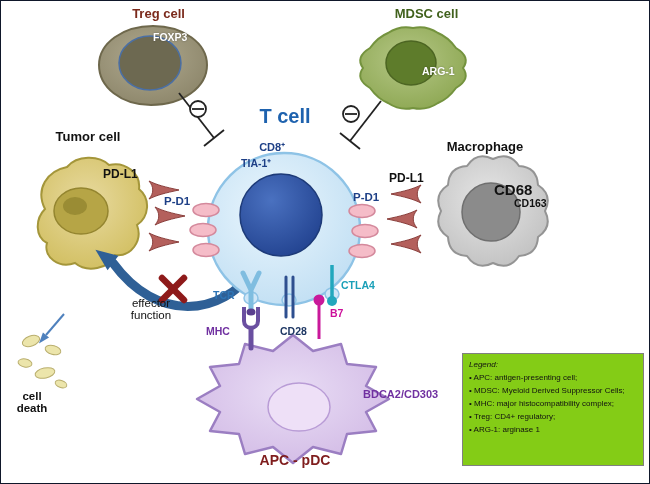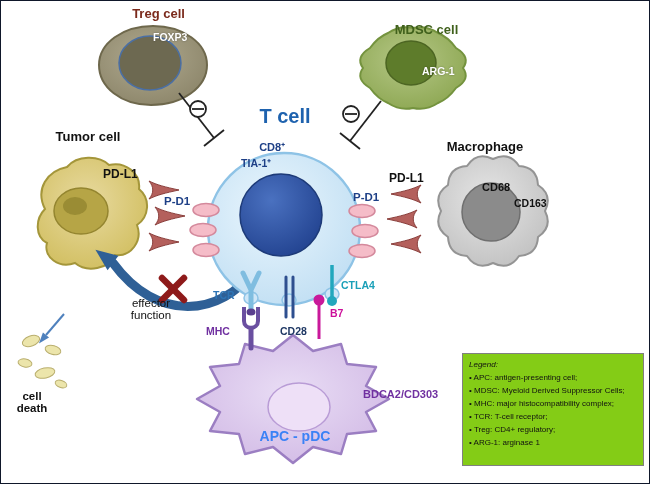--- a/index.html
+++ b/index.html
@@ -5,42 +5,42 @@
   html,body{margin:0;padding:0;background:#fff;}
   #figure{
     position:relative;width:650px;height:484px;background:#ffffff;
     font-family:"Liberation Sans",sans-serif;overflow:hidden;
     border:1px solid #0f172a;box-sizing:border-box;
   }
   #shapes{position:absolute;left:0;top:0;width:650px;height:484px;}
   .label{position:absolute;font-weight:bold;white-space:pre-line;}
   .ctr{text-align:center;}
   .treg-label{left:110px;top:5px;width:95px;font-size:13px;color:#7b2a1c;}
-  .mdsc-label{left:373px;top:5px;width:105px;font-size:13px;color:#40611c;margin-top:16px;}
+  .mdsc-label{left:373px;top:5px;width:105px;font-size:13px;color:#40611c;}
   .foxp3{left:152px;top:30px;font-size:10.5px;color:#ffffff;text-shadow:0 0 2px rgba(0,0,0,.4);}
   .arg1{left:421px;top:64px;font-size:10.5px;color:#ffffff;text-shadow:0 0 2px rgba(0,0,0,.4);}
   .tcell-label{left:238px;top:104px;width:92px;font-size:20px;color:#1e62ae;}
   .cd8{left:240px;top:138px;width:62px;font-size:11px;color:#1d3f86;}
   .tia1{left:224px;top:155px;width:62px;font-size:10.5px;color:#1d3f86;}
   .tumor-label{left:33px;top:128px;width:108px;font-size:13px;color:#111;}
   .pdl1-left{left:102px;top:166px;font-size:12px;color:#111;}
   .pd1-left{left:163px;top:194px;font-size:11.5px;color:#1d3f86;}
   .pd1-right{left:352px;top:190px;font-size:11.5px;color:#1d3f86;}
   .pdl1-right{left:388px;top:170px;font-size:12px;color:#111;}
   .macro-label{left:428px;top:138px;width:112px;font-size:13px;color:#111;}
-  .cd68{left:481px;top:180px;font-size:11px;color:#111;}
+  .cd68{left:493px;top:180px;font-size:15px;color:#111;}
   .cd163{left:513px;top:196px;font-size:10.5px;color:#111;}
   .tcr-lab{left:212px;top:288px;font-size:10.5px;color:#2e74b5;}
   .mhc-lab{left:205px;top:324px;font-size:10.5px;color:#7030a0;}
   .cd28-lab{left:279px;top:324px;font-size:10.5px;color:#1f3864;}
   .b7-lab{left:329px;top:306px;font-size:10.5px;color:#cc0f9a;}
   .ctla4-lab{left:340px;top:278px;font-size:10.5px;color:#1aa0b8;}
   .effector{left:116px;top:296px;width:68px;font-size:11.5px;color:#111;font-weight:normal;}
   .celldeath{left:6px;top:389px;width:50px;font-size:11.5px;color:#111;}
-  .apc-label{left:238px;top:427px;width:112px;font-size:14px;color:#3b82f6;}
+  .apc-label{left:238px;top:451px;width:112px;font-size:14px;color:#7f1d1d;}
   .bdca2{left:362px;top:387px;font-size:11px;color:#7030a0;}
   #legend{
     position:absolute;left:461px;top:352px;width:182px;height:113px;
     border:1px solid #808080;background:#84cc16;box-sizing:border-box;
     padding:4px 6px;font-size:8px;line-height:13px;color:#111;
   }
   #legend .lg-title{font-style:italic;}
   #legend ul{margin:0;padding:0;list-style:none;}
   #legend li{white-space:nowrap;overflow:hidden;}
   #legend li::before{content:"• ";}
@@ -225,19 +225,18 @@
 
   <div class="label ctr apc-label">APC - pDC</div>
   <div class="label bdca2">BDCA2/CD303</div>
 
   <div id="legend">
     <div class="lg-title">Legend:</div>
     <ul>
       <li>APC: antigen-presenting cell;</li>
       <li>MDSC: Myeloid Derived Suppressor Cells;</li>
       <li>MHC: major histocompatibility complex;</li>
-      <li>TCR: T-cell receptor;</li>
       <li>Treg: CD4+ regulatory;</li>
       <li>ARG-1: arginase 1</li>
     </ul>
   </div>
 
 </div>
 
 </body></html>

